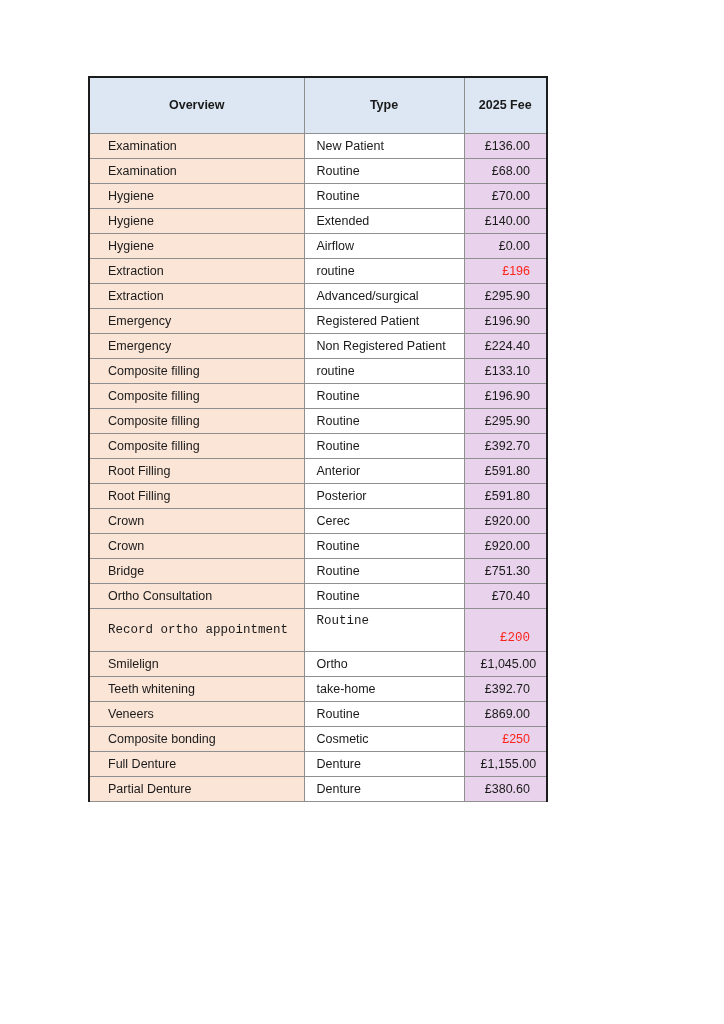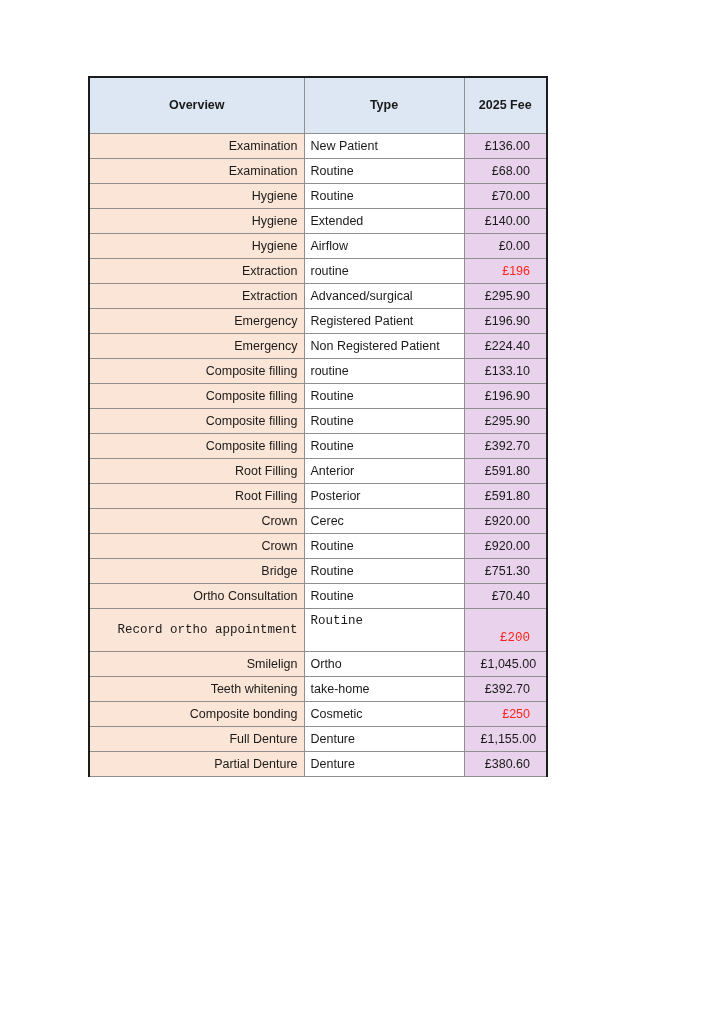--- a/index.html
+++ b/index.html
@@ -34,22 +34,22 @@
   thead th{
     background:var(--header-bg);
     height:53px;
     font-weight:bold;
     text-align:center;
     vertical-align:middle;
     font-size:12.5px;
   }
   tbody tr.row{height:25px;}
   tbody tr.row.tall{height:43px;font-family:Liberation Mono, monospace;}
-  td.overview{background:var(--overview-bg);padding:2px 6px;vertical-align:middle;text-align:right;}
-  td.type{background:#ffffff;padding:2px 6px;vertical-align:middle;}
+  td.overview{background:var(--overview-bg);padding:2px 18px;vertical-align:middle;}
+  td.type{background:#ffffff;padding:2px 12px;vertical-align:middle;}
   td.fee{background:var(--fee-bg);padding:2px 16px;text-align:right;vertical-align:middle;}
   td.fee.red{color:var(--fee-alert);margin-left:34px;}
   tr.tall td.type{vertical-align:top;padding-top:5px;}
   tr.tall td.fee{vertical-align:bottom;padding-bottom:6px;}
 </style>
 </head>
 <body>
 
 <div class="page">
   <table class="fee-table">
@@ -170,20 +170,25 @@
           <td class="overview">Smilelign</td>
           <td class="type">Ortho</td>
           <td class="fee">£1,045.00</td>
         </tr>
         <tr class="row">
           <td class="overview">Teeth whitening</td>
           <td class="type">take-home</td>
           <td class="fee">£392.70</td>
         </tr>
         <tr class="row">
+          <td class="overview">Veneers</td>
+          <td class="type">Routine</td>
+          <td class="fee">£869.00</td>
+        </tr>
+        <tr class="row">
           <td class="overview">Composite bonding</td>
           <td class="type">Cosmetic</td>
           <td class="fee red">£250</td>
         </tr>
         <tr class="row">
           <td class="overview">Full Denture</td>
           <td class="type">Denture</td>
           <td class="fee">£1,155.00</td>
         </tr>
         <tr class="row">

